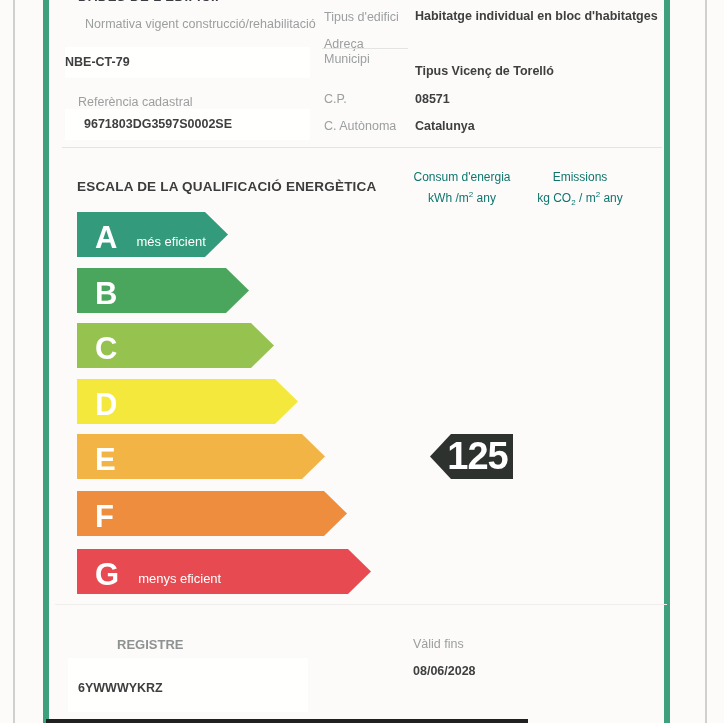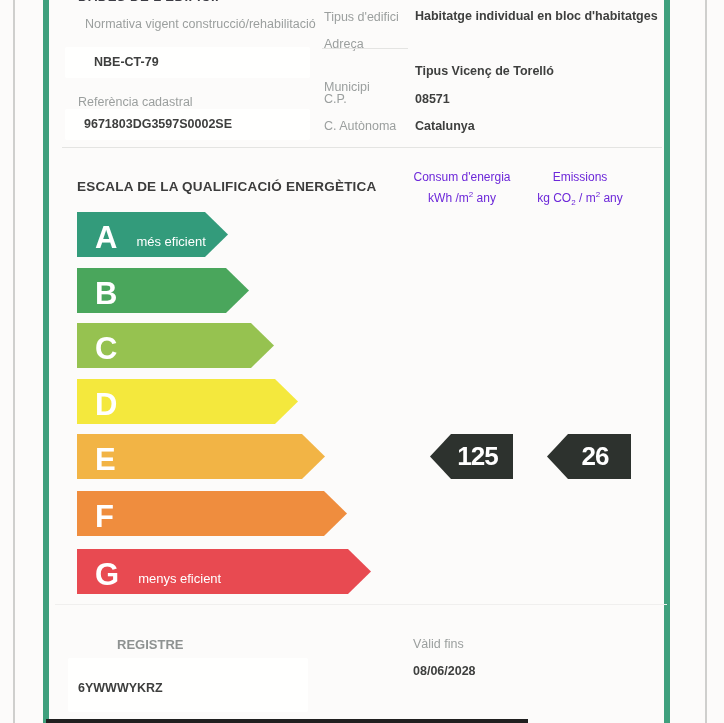--- a/index.html
+++ b/index.html
@@ -17,30 +17,30 @@
   .lbl{color:#9b9f9e; font-size:12.5px; white-space:nowrap;}
   .val{color:#3e3f3e; font-size:12.5px; font-weight:bold; white-space:nowrap;}
   .field-box{position:absolute; background:#fffffe; border-radius:2px;}
 
   .clip-head{position:absolute; left:78px; top:0; height:6px; overflow:hidden;}
   .clip-head span{display:block; margin-top:-11px; font-size:13px; font-weight:bold; color:#3c3c44; letter-spacing:.5px; white-space:nowrap;}
 
   .hairline{position:absolute; height:1px; background:#e4e4e2;}
 
   .scale-title{position:absolute; left:77px; top:179px; font-size:13.5px; font-weight:bold; color:#3c3c3c; letter-spacing:.2px; white-space:nowrap;}
-  .col-head{position:absolute; top:169px; text-align:center; color:#6d28d9; font-size:12px; line-height:17px;}
+  .col-head{position:absolute; top:169px; text-align:center; color:#0f766e; font-size:12px; line-height:17px;}
   .col-head sup{font-size:8px;}
   .col-head sub{font-size:8px;}
 
   .band{position:absolute; left:77px; height:45px; display:flex; align-items:flex-end; padding-left:18px; padding-bottom:6px; box-sizing:border-box; clip-path:polygon(0 0, calc(100% - 23px) 0, 100% 50%, calc(100% - 23px) 100%, 0 100%);}
   .band .letter{color:#ffffff; font-size:31px; font-weight:bold; line-height:.85;}
   .band .band-label{color:#ffffff; font-size:13px; margin-left:19px; margin-bottom:2px; white-space:nowrap;}
 
   .marker{position:absolute; top:434px; height:45px; display:flex; align-items:center; justify-content:center; clip-path:polygon(0 50%, 21px 0, 100% 0, 100% 100%, 21px 100%); padding-left:12px; box-sizing:border-box;}
-  .marker .num{color:#ffffff; font-size:26px; font-weight:bold; letter-spacing:-1px;}
+  .marker .num{color:#ffffff; font-size:38px; font-weight:bold; letter-spacing:-1px;}
 
   .footer-strip{position:absolute; left:46px; top:719px; width:482px; height:4px; background:#202020;}
   .registre-lbl{color:#8e9291; font-size:13px; font-weight:bold;margin-left:40px;}
 </style>
 </head>
 <body>
 
 <div class="page">
 
   <div class="edge-line left"></div>
@@ -50,27 +50,27 @@
 
   <div class="clip-head">
     <span>DADES DE L'EDIFICI.</span>
   </div>
 
   <div class="field-box" style="left:65px; top:47px; width:245px; height:31px;"></div>
   <div class="field-box" style="left:65px; top:109px; width:245px; height:31px;"></div>
   <div class="field-box" style="left:68px; top:658px; width:240px; height:54px;"></div>
 
   <div class="abs lbl" style="left:78px; top:17px;margin-left:7px;">Normativa vigent construcció/rehabilitació</div>
-  <div class="abs val" style="left:94px; top:55px;">NBE-CT-79</div>
+  <div class="abs val" style="left:65px; top:55px;">NBE-CT-79</div>
   <div class="abs lbl" style="left:78px; top:95px;">Referència cadastral</div>
   <div class="abs val" style="left:84px; top:117px;">9671803DG3597S0002SE</div>
 
   <div class="abs lbl" style="left:324px; top:10px;">Tipus d'edifici</div>
   <div class="abs lbl" style="left:324px; top:37px;">Adreça</div>
-  <div class="abs lbl" style="left:324px; top:80px;">Municipi</div>
+  <div class="abs lbl" style="left:324px; top:52px;">Municipi</div>
   <div class="abs lbl" style="left:324px; top:92px;">C.P.</div>
   <div class="abs lbl" style="left:324px; top:119px;">C. Autònoma</div>
 
   <div class="abs val" style="left:415px; top:9px;">Habitatge individual en bloc d'habitatges</div>
   <div class="abs val" style="left:415px; top:64px;">Tipus Vicenç de Torelló</div>
   <div class="abs val" style="left:415px; top:92px;">08571</div>
   <div class="abs val" style="left:415px; top:119px;">Catalunya</div>
 
   <div class="hairline" style="left:322px; top:48px; width:86px;"></div>
   <div class="hairline" style="left:62px; top:147px; width:600px;"></div>
@@ -113,23 +113,20 @@
     <span class="band-label"></span>
   </div>
   <div class="band" style="width: 294px; background: rgb(232, 74, 81); top: 549px;">
     <span class="letter">G</span>
     <span class="band-label">menys eficient</span>
   </div>
 
   <div class="marker" id="marker-consum" style="left: 430px; width: 83px; background: rgb(45, 50, 46);">
     <span class="num">125</span>
   </div>
-  <div class="marker" id="marker-emissions" style="left: 547px; width: 84px; background: rgb(45, 50, 46);">
-    <span class="num">26</span>
-  </div>
 
   <div class="abs registre-lbl" style="left:77px; top:637px;">REGISTRE</div>
   <div class="abs val" style="left:78px; top:681px;">6YWWWYKRZ</div>
   <div class="abs lbl" style="left:413px; top:637px;">Vàlid fins</div>
   <div class="abs val" style="left:413px; top:664px;">08/06/2028</div>
 
   <div class="footer-strip"></div>
 
 </div>
 

